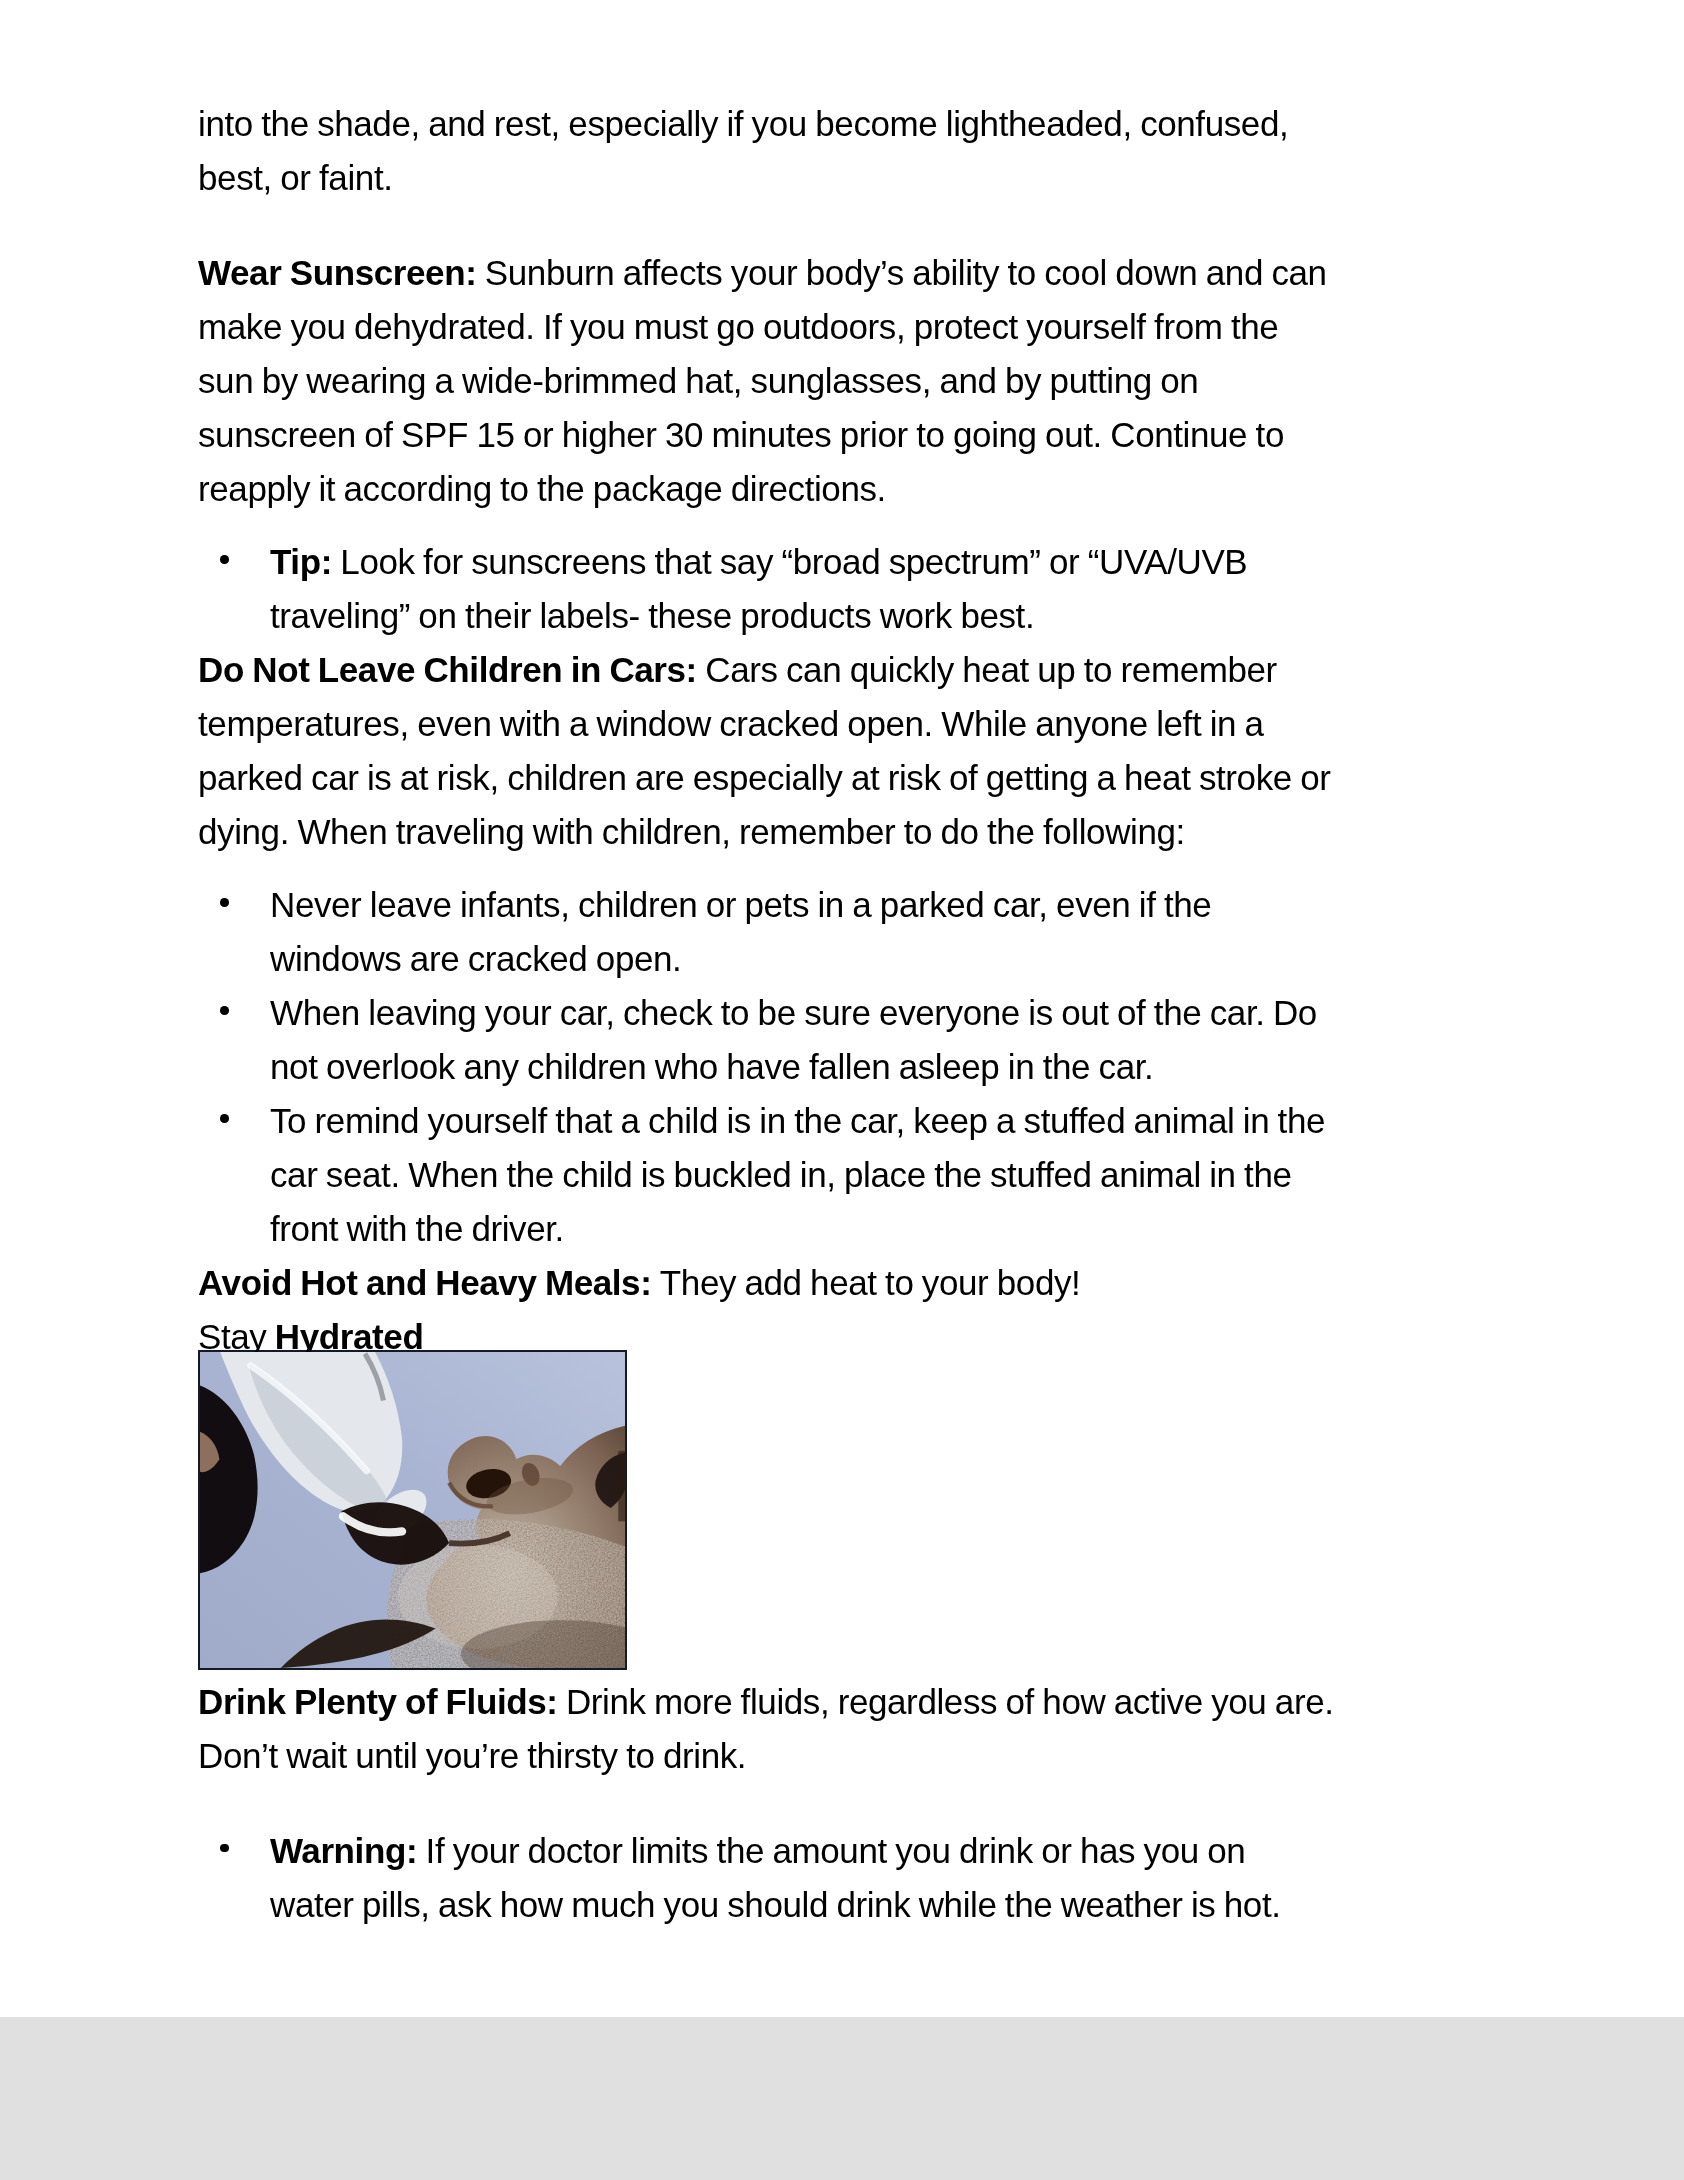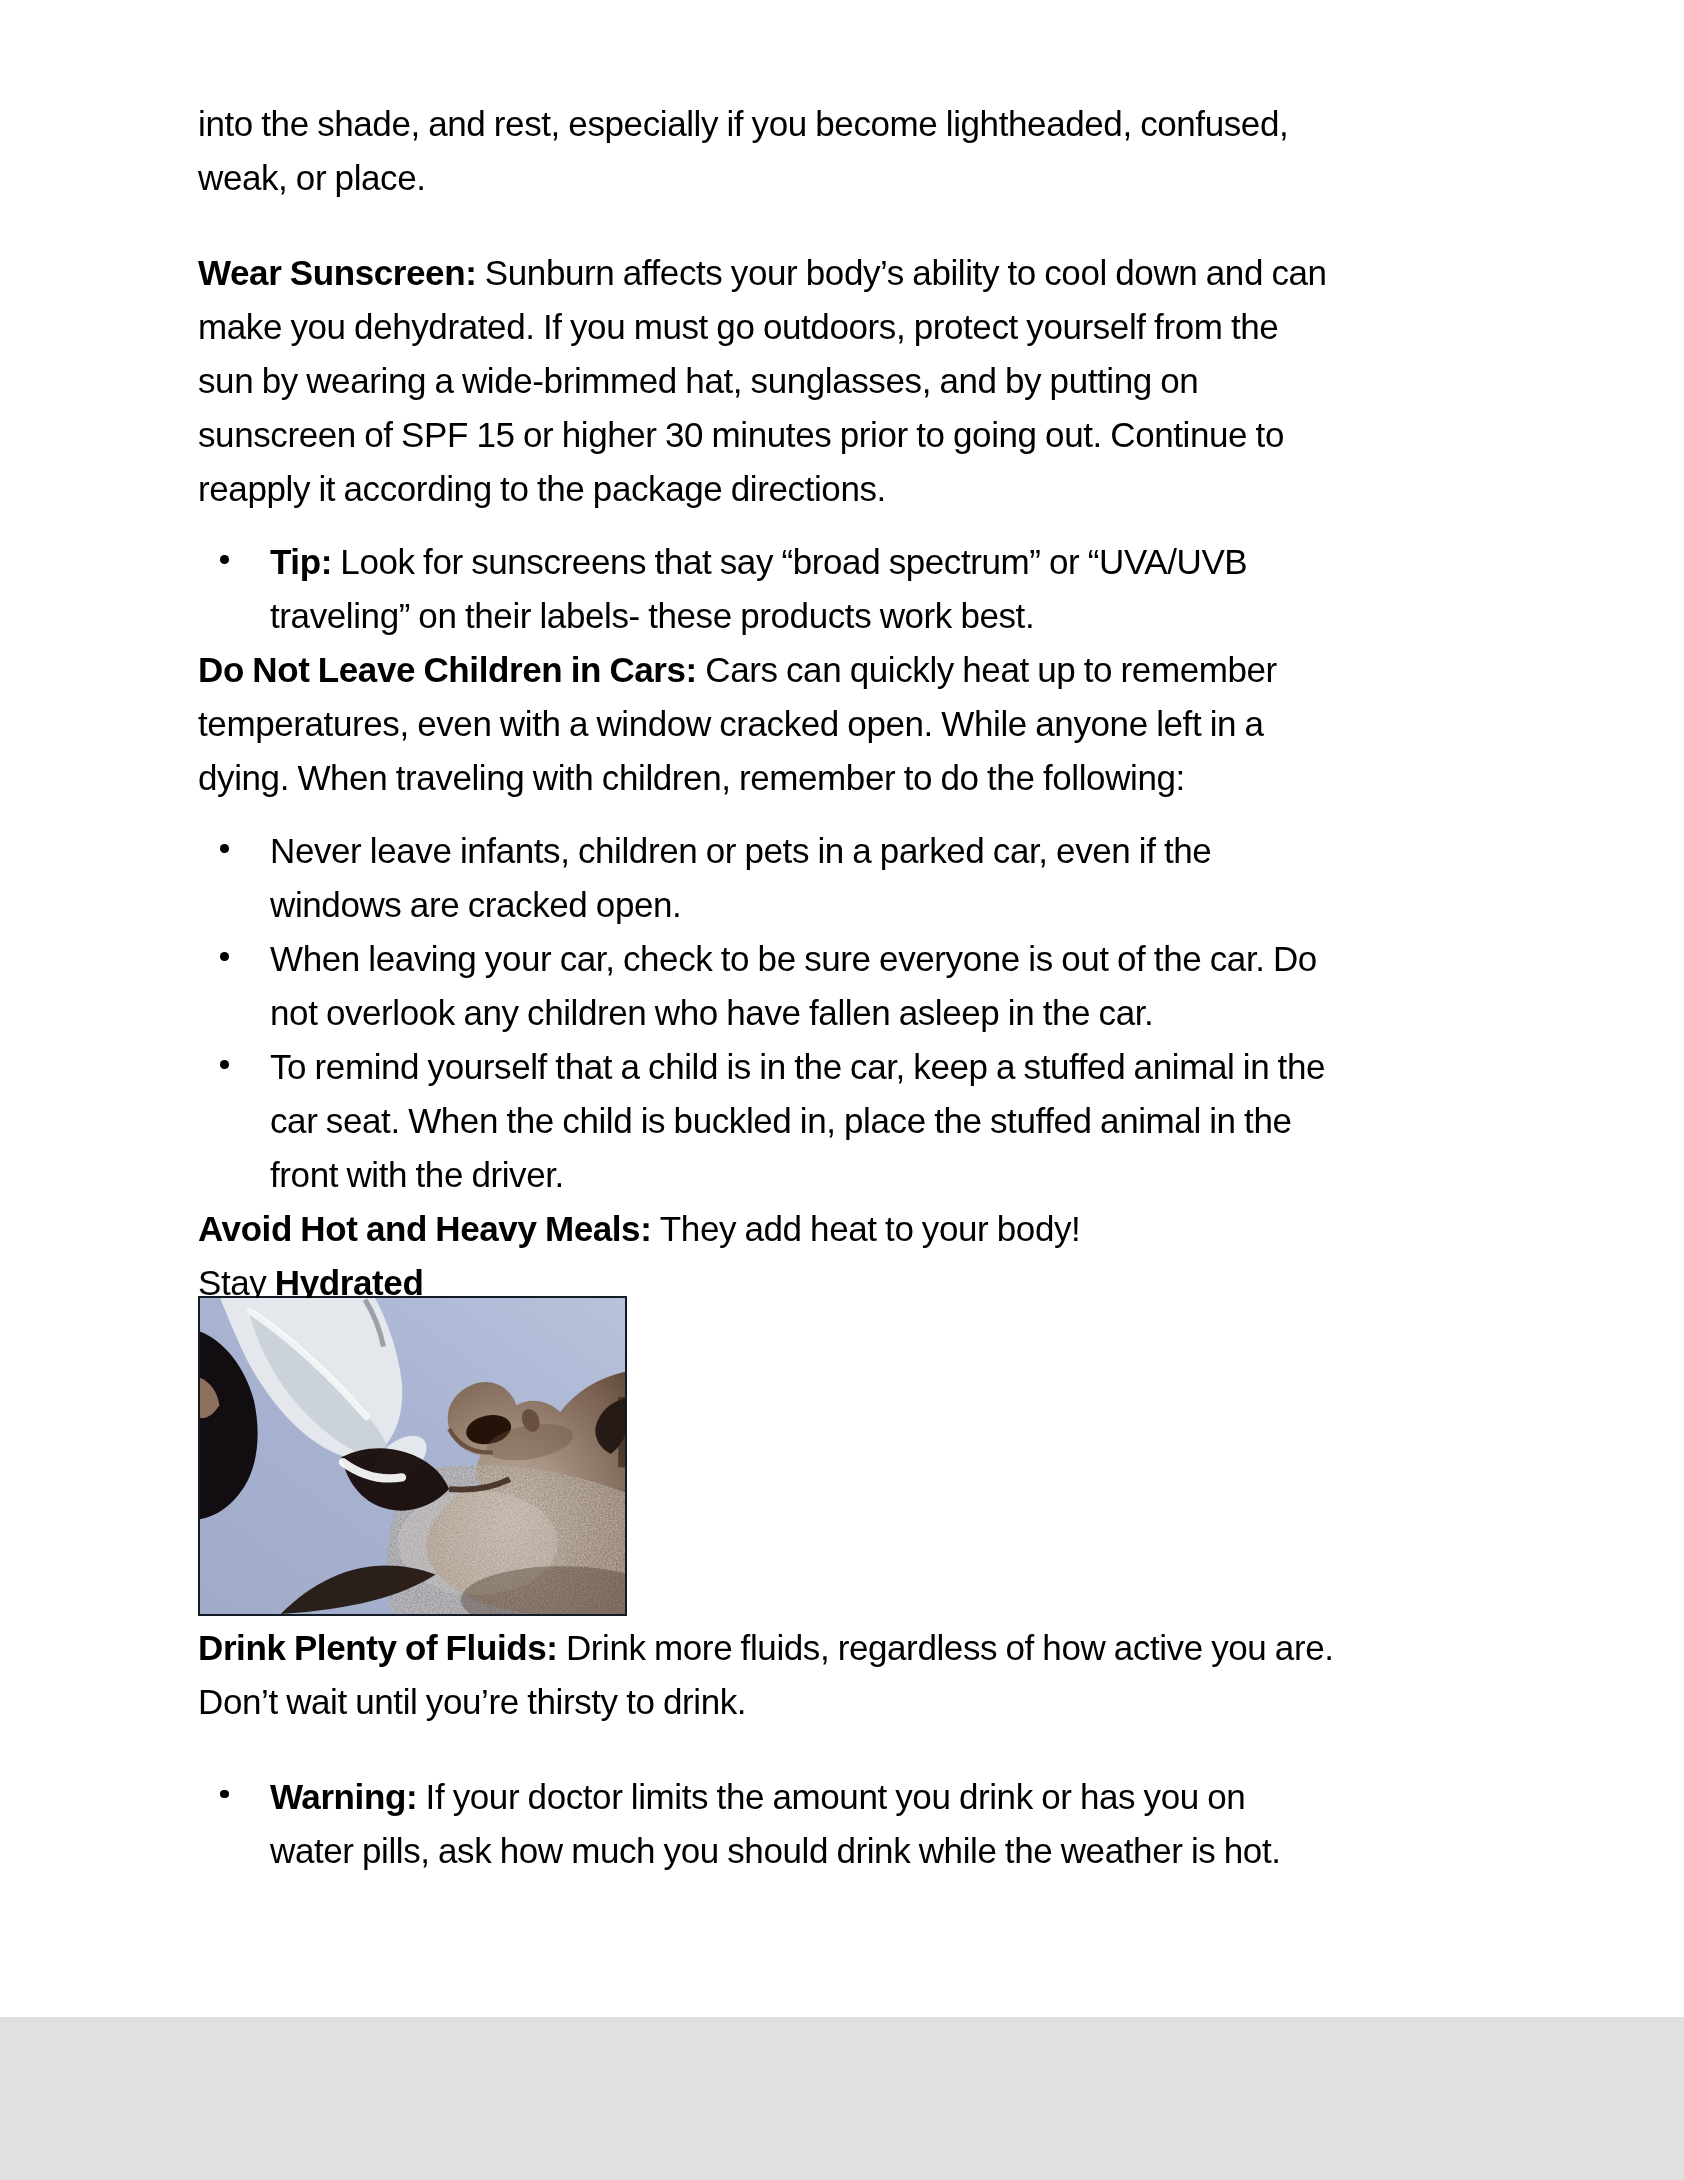--- a/index.html
+++ b/index.html
@@ -55,39 +55,40 @@
   }
   .photo-figure svg { display:block; width:425px; height:316px; }
 </style>
 </head>
 <body>
 
 <div class="page" data-name="document-page">
   <div class="content" data-name="document-content">
       <div class="para" data-name="para-intro">
         <div class="line" data-name="text-line"><span data-name="text-run">into the shade, and rest, especially if you become lightheaded, confused,</span></div>
-        <div class="line" data-name="text-line"><span data-name="text-run">weak, or place.</span></div>
+        <div class="line" data-name="text-line"><span data-name="text-run">best, or faint.</span></div>
       </div>
       <div class="para" data-name="para-wear-sunscreen">
         <div class="line" data-name="text-line"><span class="b" data-name="bold-text-run">Wear Sunscreen: </span><span data-name="text-run">Sunburn affects your body’s ability to cool down and can</span></div>
         <div class="line" data-name="text-line"><span data-name="text-run">make you dehydrated. If you must go outdoors, protect yourself from the</span></div>
         <div class="line" data-name="text-line"><span data-name="text-run">sun by wearing a wide-brimmed hat, sunglasses, and by putting on</span></div>
         <div class="line" data-name="text-line"><span data-name="text-run">sunscreen of SPF 15 or higher 30 minutes prior to going out. Continue to</span></div>
         <div class="line" data-name="text-line"><span data-name="text-run">reapply it according to the package directions.</span></div>
       </div>
       <div class="para bullet" data-name="bullet-tip">
         <span class="marker" data-name="bullet-marker-icon">
           <span class="dot"></span>
         </span>
         <div class="line" data-name="text-line"><span class="b" data-name="bold-text-run">Tip: </span><span data-name="text-run">Look for sunscreens that say “broad spectrum” or “UVA/UVB</span></div>
         <div class="line" data-name="text-line"><span data-name="text-run">traveling” on their labels- these products work best.</span></div>
       </div>
       <div class="para" data-name="para-children-cars">
         <div class="line" data-name="text-line"><span class="b" data-name="bold-text-run">Do Not Leave Children in Cars: </span><span data-name="text-run">Cars can quickly heat up to remember</span></div>
         <div class="line" data-name="text-line"><span data-name="text-run">temperatures, even with a window cracked open. While anyone left in a</span></div>
+        <div class="line" data-name="text-line"><span data-name="text-run">parked car is at risk, children are especially at risk of getting a heat stroke or</span></div>
         <div class="line" data-name="text-line"><span data-name="text-run">dying. When traveling with children, remember to do the following:</span></div>
       </div>
       <div class="para bullet" data-name="bullet-never-leave">
         <span class="marker" data-name="bullet-marker-icon">
           <span class="dot"></span>
         </span>
         <div class="line" data-name="text-line"><span data-name="text-run">Never leave infants, children or pets in a parked car, even if the</span></div>
         <div class="line" data-name="text-line"><span data-name="text-run">windows are cracked open.</span></div>
       </div>
       <div class="para bullet" data-name="bullet-check-everyone">

